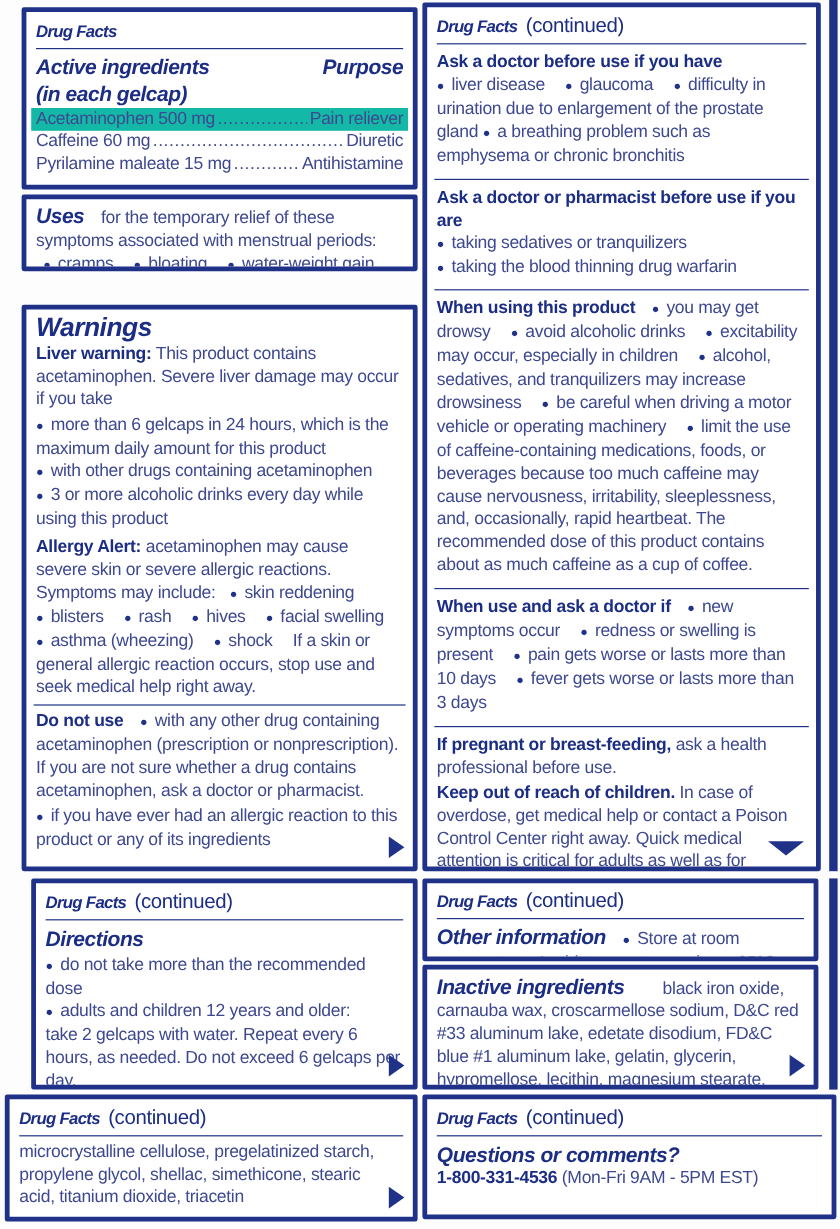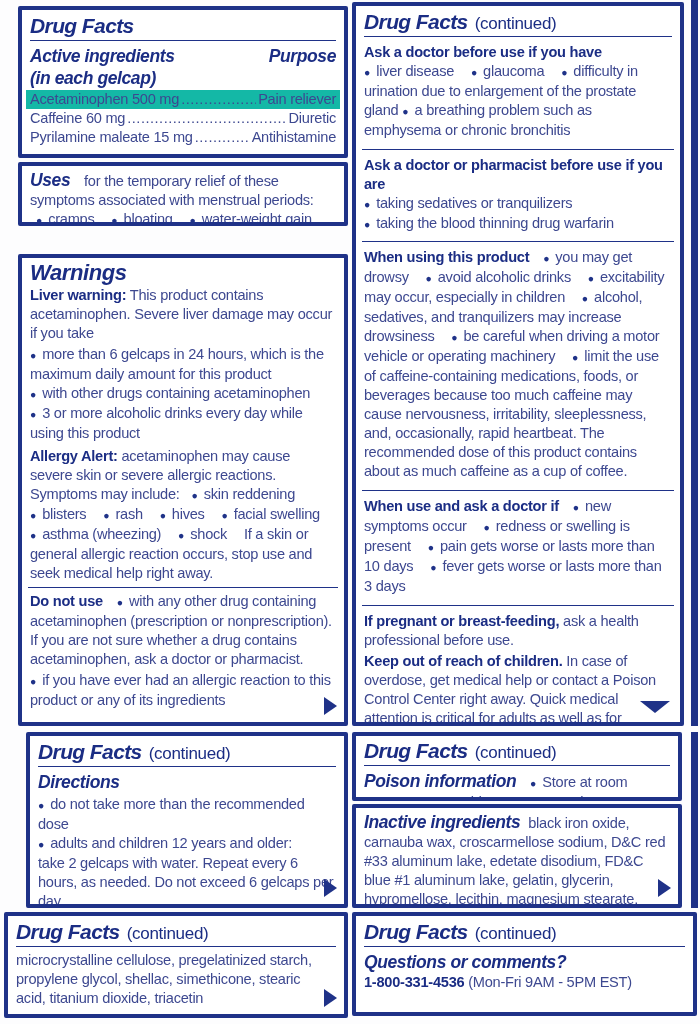--- a/index.html
+++ b/index.html
@@ -13,21 +13,21 @@
     position:absolute; box-sizing:border-box;
     background:#ffffff;
     border:4px solid #1f3288; border-radius:2px;
     padding:3px 8px 4px;
     color:#3d4890;
     font-size:14.6px; line-height:19px; letter-spacing:-0.25px;
     overflow:hidden;
   }
   .titlebar { display:flex; align-items:baseline; gap:7px; padding:1px 0 1px; }
   .title {
-    font-weight:bold; font-style:italic; font-size:21px;
+    font-weight:bold; font-style:italic; font-size:14px;
     color:#1b2d84; letter-spacing:-0.6px; line-height:24px;
   }
   .cont { font-size:17px; color:#1b2d84; letter-spacing:-0.3px; }
   .trule { border-bottom:1.8px solid #1f3288; margin:1px 0 4px; }
   .divider { border-top:1.8px solid #1f3288; margin:4px -2px; }
   .sech {
     font-weight:bold; font-style:italic; font-size:17.5px;
     color:#1b2d84; letter-spacing:-0.4px; line-height:22px;
   }
   .b { font-weight:bold; color:#1b2d84; }
@@ -220,28 +220,28 @@
   <div class="arr-r"></div>
 </section>
 
 <section class="box" id="p-other">
   <div class="titlebar">
     <span class="title">Drug Facts</span>
     <span class="cont">(continued)</span>
   </div>
   <div class="trule"></div>
   <p>
-    <span class="sech" style="margin-right:10px;">Poison information</span>
+    <span class="sech" style="margin-right:10px;">Other information</span>
     <span class="ii" style="margin-right:0;">Store at room temperature. Avoid temperatures above 25°C (77°F).</span>
   </p>
 </section>
 
 <section class="box" id="p-inact">
   <p>
-    <span class="sech" style="margin-right:4px;">Inactive ingredients</span>
+    <span class="sech" style="margin-right:28px;">Inactive ingredients</span>
     <span>black iron oxide, carnauba wax, croscarmellose sodium, D&amp;C red #33 aluminum lake, edetate disodium, FD&amp;C blue #1 aluminum lake, gelatin, glycerin, hypromellose, lecithin, magnesium stearate,</span>
   </p>
   <div class="arr-r"></div>
 </section>
 
 <section class="box" id="p-contl">
   <div class="titlebar">
     <span class="title">Drug Facts</span>
     <span class="cont">(continued)</span>
   </div>

